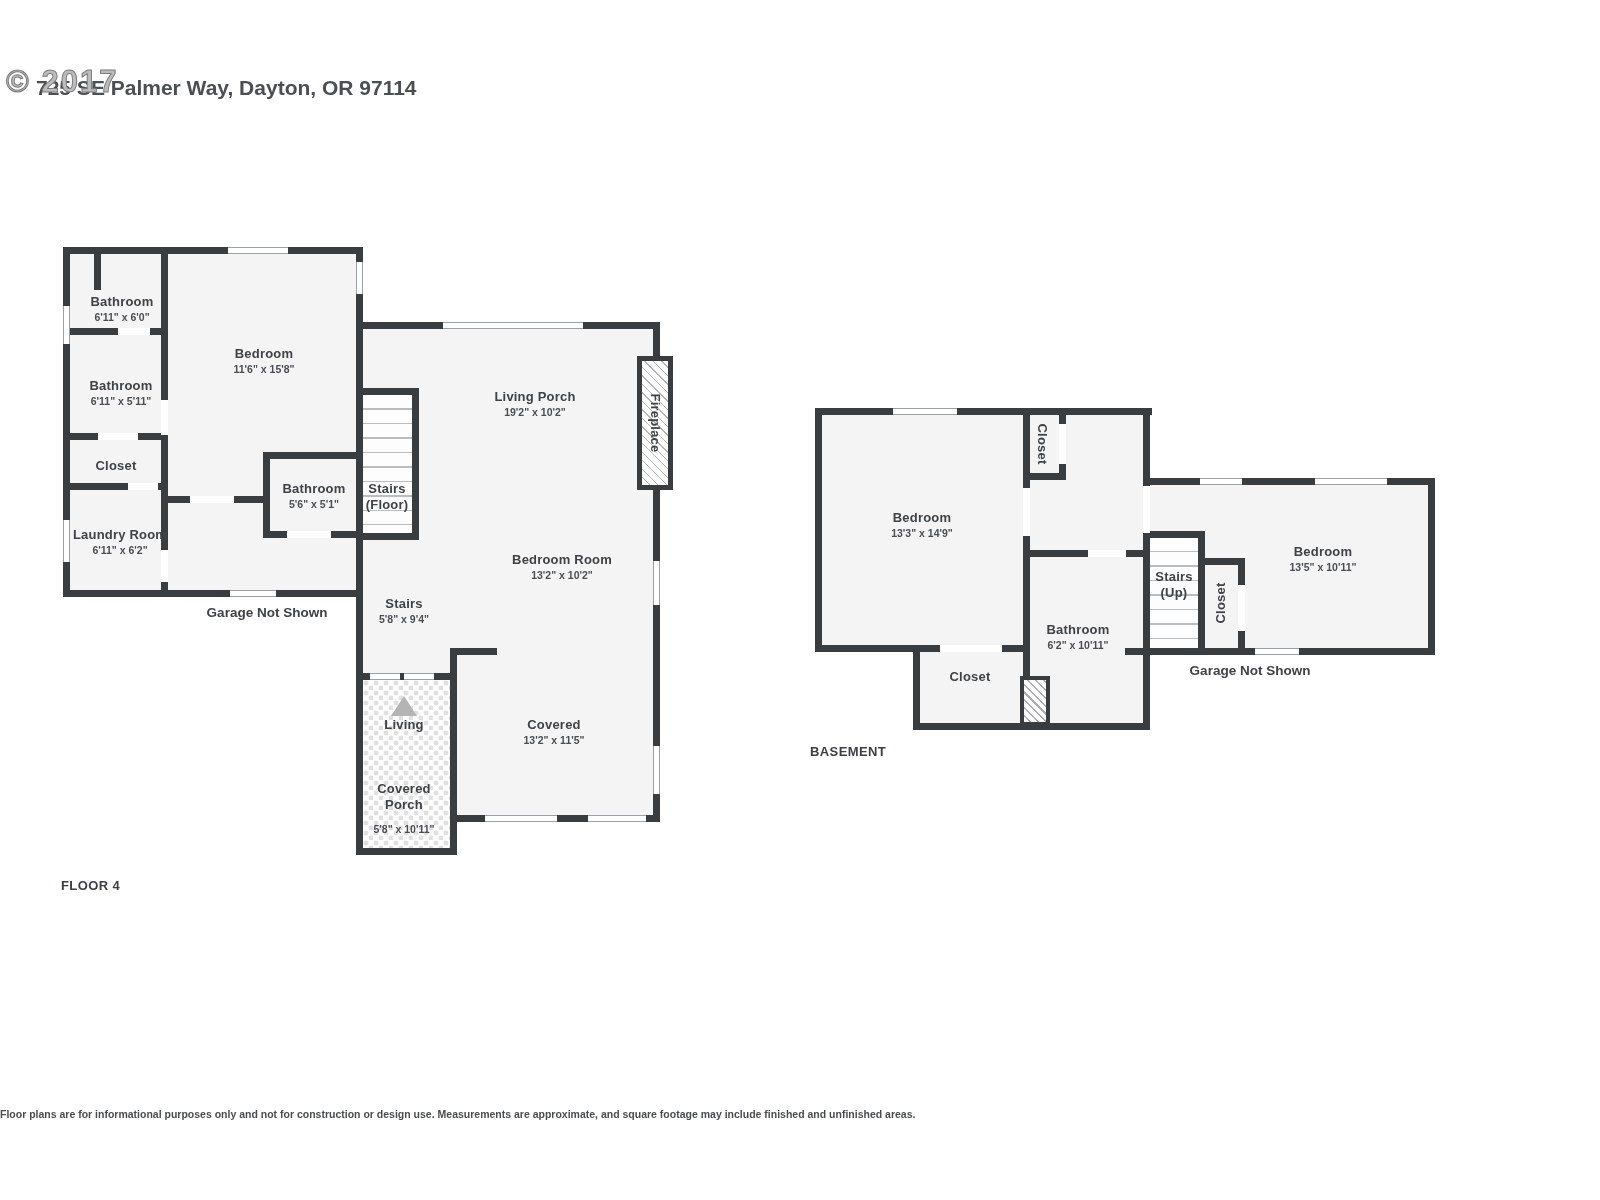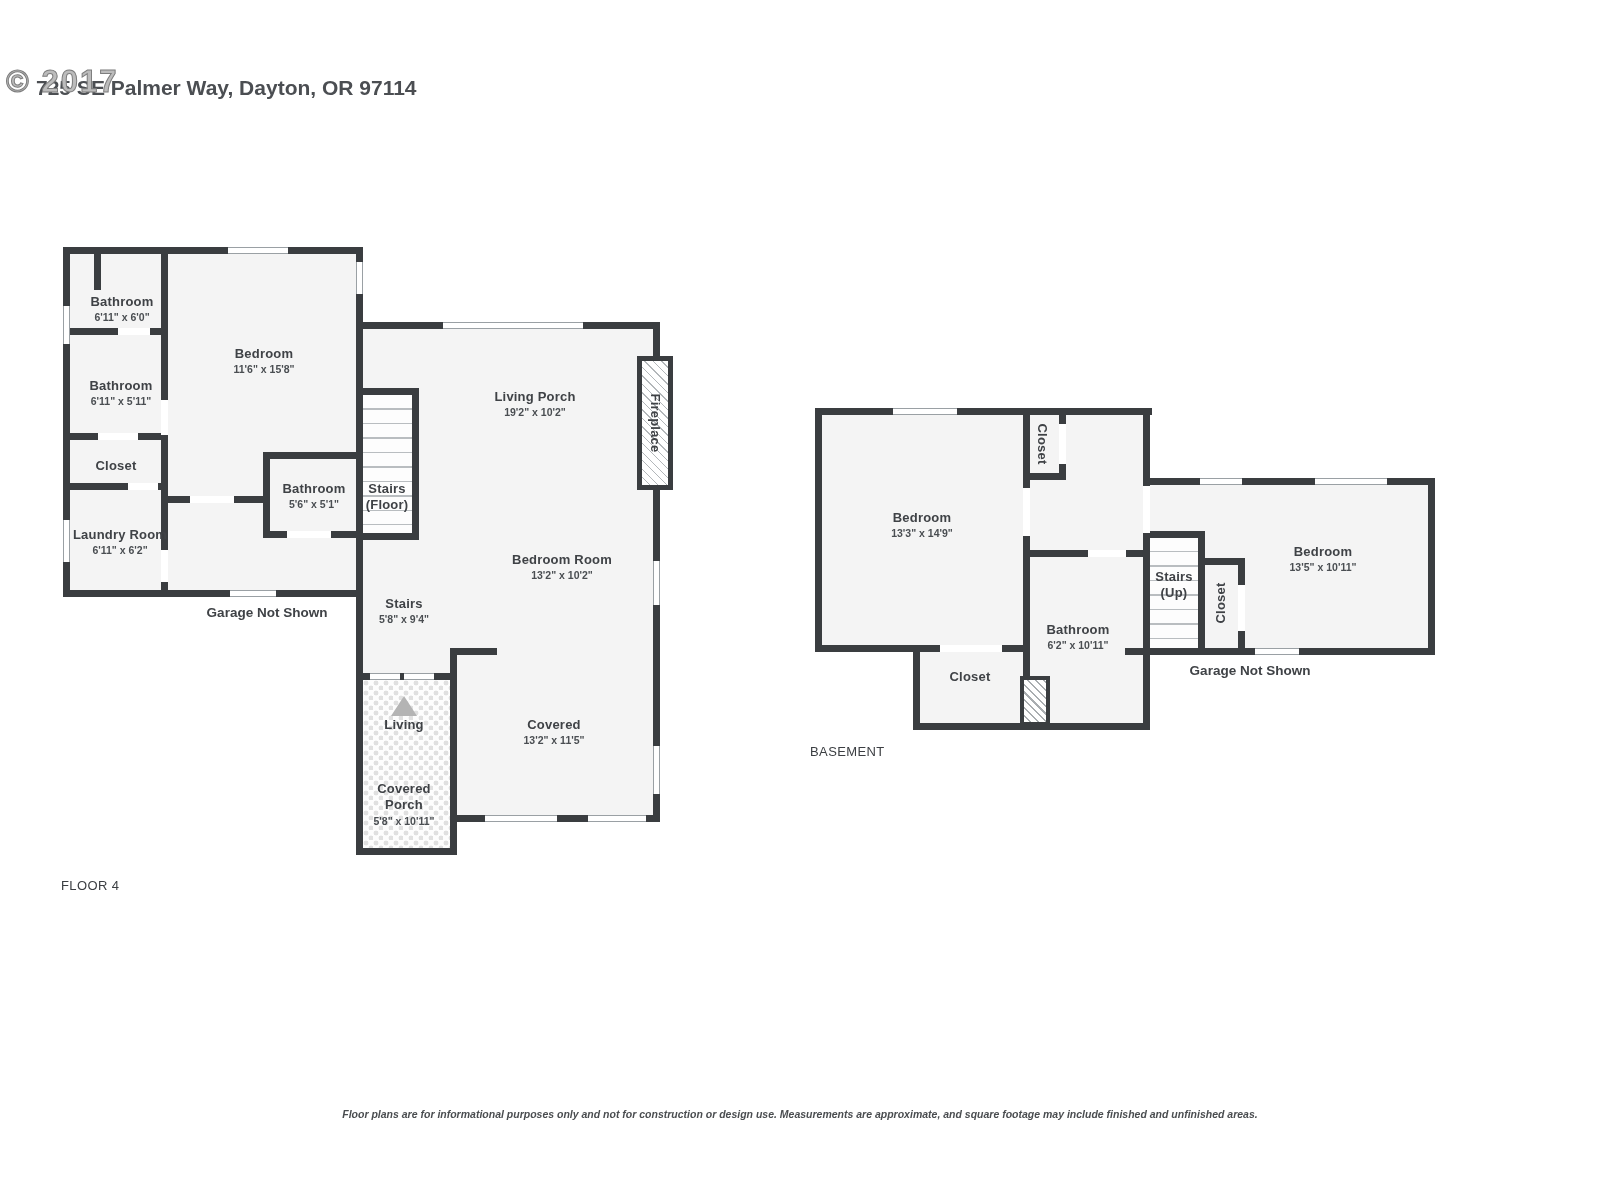--- a/index.html
+++ b/index.html
@@ -25,25 +25,25 @@
   .hatchbox{position:absolute;border:4px solid #3a3d40;z-index:4;
             background:repeating-linear-gradient(45deg,#ffffff 0 4px,#a9adb0 4px 5.5px);}
   .tri{position:absolute;width:0;height:0;border-left:13px solid transparent;
        border-right:13px solid transparent;border-bottom:20px solid #b4b4b4;z-index:5;}
   
   .lbl{position:absolute;transform:translate(-50%,-50%);text-align:center;z-index:5;white-space:nowrap;}
   .lbl.v90{transform:translate(-50%,-50%) rotate(90deg);}
   .lbl.v270{transform:translate(-50%,-50%) rotate(-90deg);}
   .nm{font-size:13px;font-weight:700;line-height:1.25;color:#3f4246;letter-spacing:.2px;}
   .dm{font-size:10.5px;font-weight:700;line-height:1.5;color:#4a4e52;}
-  .wrap .nm{white-space:normal;width:72px;margin:0 auto;}
-  .floor-tag{position:absolute;font-size:13px;font-weight:400;color:#3b3e42;letter-spacing:.4px;z-index:5;}
+  .wrap .nm{white-space:normal;width:72px;margin:8px auto;}
+  .floor-tag{position:absolute;font-size:13px;font-weight:700;color:#3b3e42;letter-spacing:.4px;z-index:5;}
   .note{position:absolute;transform:translate(-50%,-50%);font-size:13.5px;font-weight:700;color:#3f4246;z-index:5;white-space:nowrap;}
-  .disclaimer{position:absolute;left:0;right:0;top:1108px;text-align:center;
-              font-size:10.5px;font-weight:700;color:#4a4d50;z-index:5;font-style:italic;}
+  .disclaimer{position:absolute;left:0;right:0;top:1108px;text-align:left;
+              font-size:10.5px;font-weight:700;color:#4a4d50;z-index:5;}
 </style>
 </head>
 <body>
 
 <div id="page">
 
   <div class="watermark">© 2017</div>
   <div class="address">725 SE Palmer Way, Dayton, OR 97114</div>
 
   <div>

